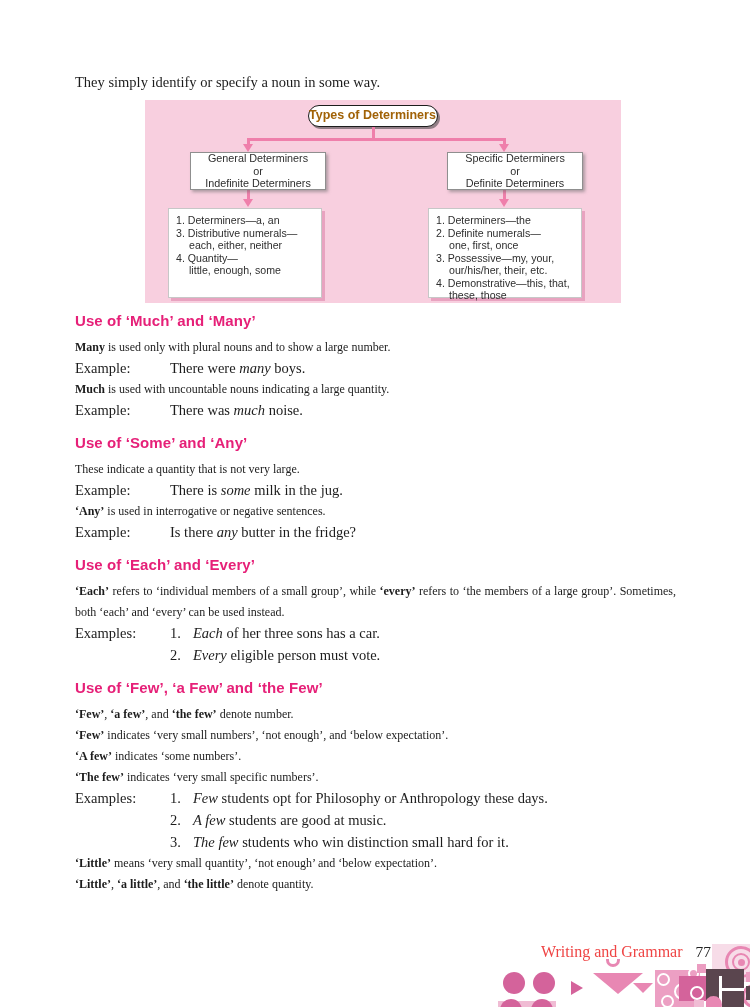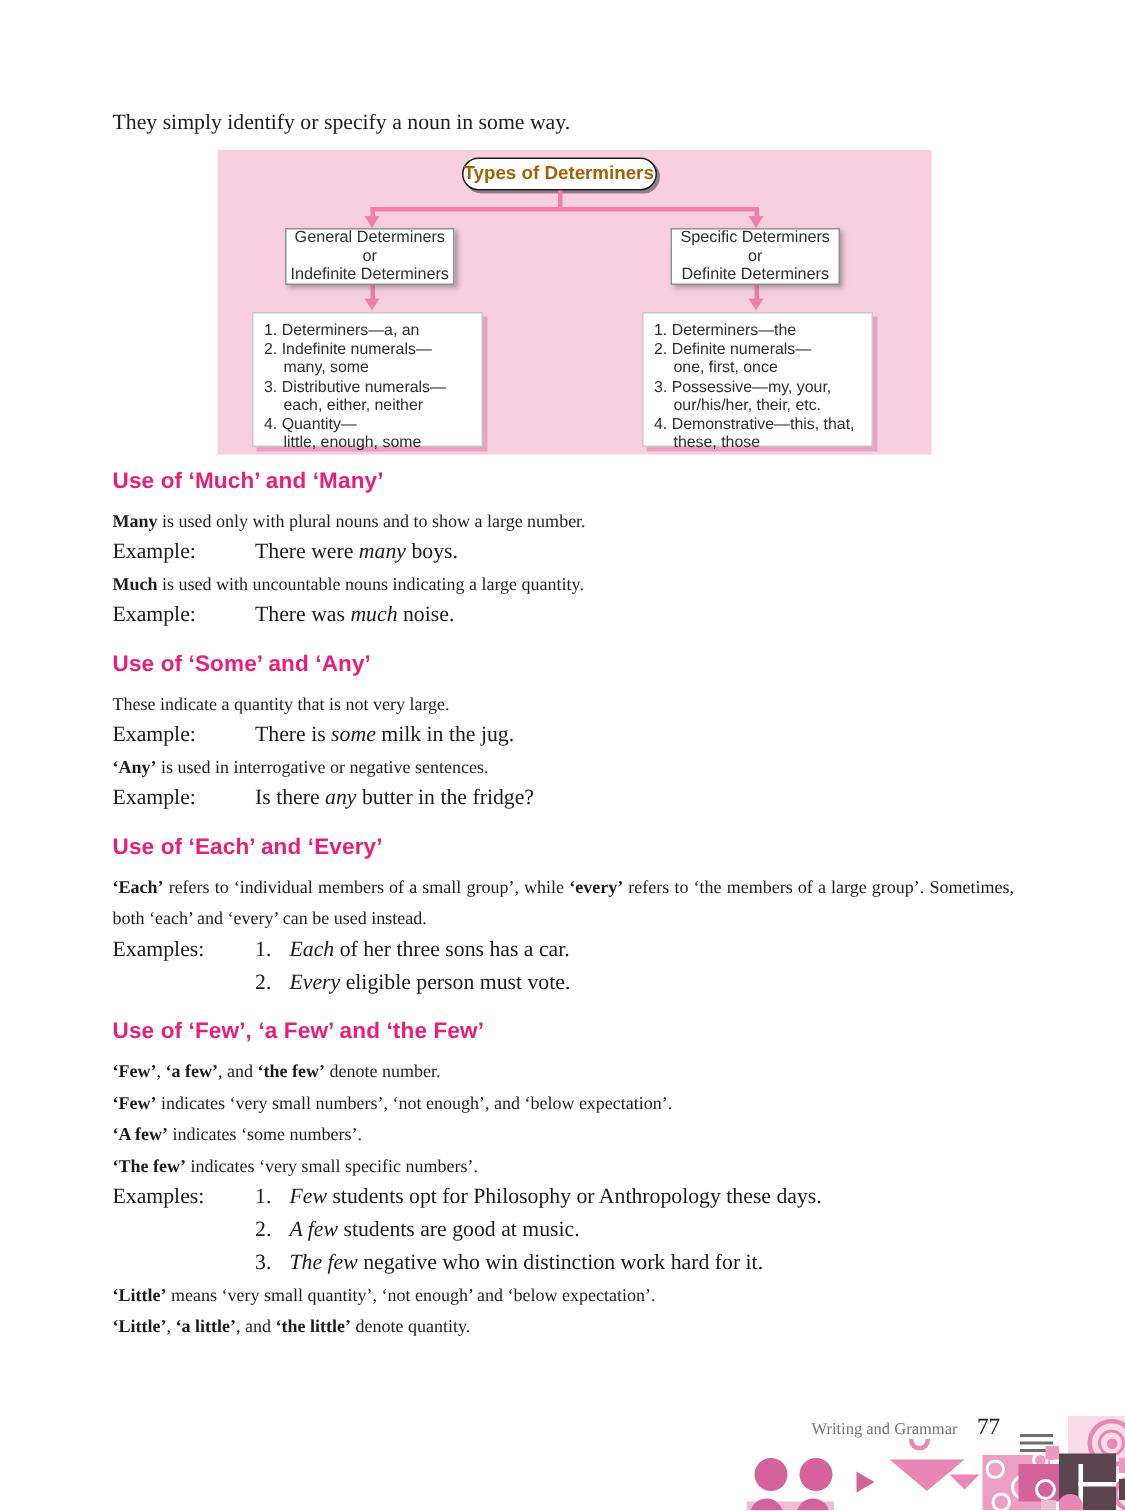--- a/index.html
+++ b/index.html
@@ -23,21 +23,21 @@
   .diagram{position:absolute;left:145px;top:100px;width:476px;height:203px;background:var(--diagram-bg);font-family:"Liberation Sans",sans-serif;color:#2e2e2e}
   .dg-title{
     position:absolute;left:163px;top:5px;width:130px;height:22px;
     background:#fff;border:1.6px solid #1d1d1d;border-radius:11px;
     box-shadow:2px 2px 0 rgba(60,60,60,.55);
     font-size:12.5px;font-weight:700;color:#a16207;text-align:left;line-height:19px;
   }
   .dg-line{position:absolute;background:var(--connector)}
   .dg-arrow{position:absolute;width:0;height:0;border-left:5.5px solid transparent;border-right:5.5px solid transparent;border-top:8px solid var(--connector)}
   .dg-hbox{
-    position:absolute;width:113px;height:38px;top:52px;background:#fff;
+    position:absolute;width:136px;height:38px;top:52px;background:#fff;
     border:1px solid #8f8f8f;box-shadow:2px 2px 3px rgba(110,110,110,.55);
     font-size:10.8px;line-height:12.4px;text-align:center;white-space:pre-line;
     display:flex;align-items:center;justify-content:center;
   }
   .dg-lbox{
     position:absolute;width:154px;height:90px;top:108px;background:#fff;
     border:1px solid #c7c7c7;box-shadow:3px 3px 0 #e8a3c0;
     padding:5px 4px 4px 7px;font-size:10.6px;line-height:12.5px;
   }
   .dg-item{white-space:pre-line;padding-left:13px;text-indent:-13px}
@@ -54,21 +54,21 @@
   .i{font-style:italic}
   .example{display:flex;font-size:14.5px;line-height:21px}
   .ex-label{flex:none;width:95px;}
   .ex-items{flex:1}
   .ex-item{display:flex}
   .ex-item + .ex-item{margin-top:1px}
   .ex-num{flex:none;width:23px}
   
   .footer-art{position:absolute;left:495px;top:940px;width:255px;height:67px;overflow:hidden}
   .footer-text{position:absolute;left:46px;top:3px;display:flex;align-items:baseline;gap:13px;white-space:nowrap}
-  .footer-label{font-size:11px;color:#737373}
+  .footer-label{font-size:16px;color:#ef4444}
   .footer-num{font-size:15.5px;color:#222}
   .lines-icon{display:flex;flex-direction:column;gap:2.5px;position:relative;top:2px}
   .lines-icon span{display:block;width:22px;height:2.5px;background:#6e6e6e}
   .shape{position:absolute}
   .dot{width:22px;height:22px;border-radius:50%;background:var(--art-dark-pink)}
   .ring{border-radius:50%;border-style:solid;border-color:var(--art-pink)}
   .wring{position:absolute;border-radius:50%;border:2px solid #fff}
 </style>
 </head>
 <body>
@@ -93,22 +93,20 @@
 
     <div class="dg-hbox" style="left:45px">General Determiners
 or
 Indefinite Determiners</div>
     <div class="dg-hbox" style="left:302px">Specific Determiners
 or
 Definite Determiners</div>
 
     <div class="dg-lbox" style="left:23px">
       <div class="dg-item">1. Determiners—a, an</div>
-      <div class="dg-item">2. Indefinite numerals—
-many, some</div>
       <div class="dg-item">3. Distributive numerals—
 each, either, neither</div>
       <div class="dg-item">4. Quantity—
 little, enough, some</div>
     </div>
     <div class="dg-lbox" style="left:283px">
       <div class="dg-item">1. Determiners—the</div>
       <div class="dg-item">2. Definite numerals—
 one, first, once</div>
       <div class="dg-item">3. Possessive—my, your,
@@ -190,21 +188,21 @@
             <div class="ex-item">
               <span class="ex-num">1.</span>
               <span class="ex-text"><span class="i">Few</span><span> students opt for Philosophy or Anthropology these days.</span></span>
             </div>
             <div class="ex-item">
               <span class="ex-num">2.</span>
               <span class="ex-text"><span class="i">A few</span><span> students are good at music.</span></span>
             </div>
             <div class="ex-item">
               <span class="ex-num">3.</span>
-              <span class="ex-text"><span class="i">The few</span><span> negative who win distinction work hard for it.</span></span>
+              <span class="ex-text"><span class="i">The few</span><span> students who win distinction small hard for it.</span></span>
             </div>
           </div>
         </div>
       </section>
       <section class="section">
         <p class="para"><span class="b">‘Little’</span><span> means ‘very small quantity’, ‘not enough’ and ‘below expectation’.</span></p>
         <p class="para"><span class="b">‘Little’</span><span>, </span><span class="b">‘a little’</span><span>, and </span><span class="b">‘the little’</span><span> denote quantity.</span></p>
       </section>
     </main>
 

